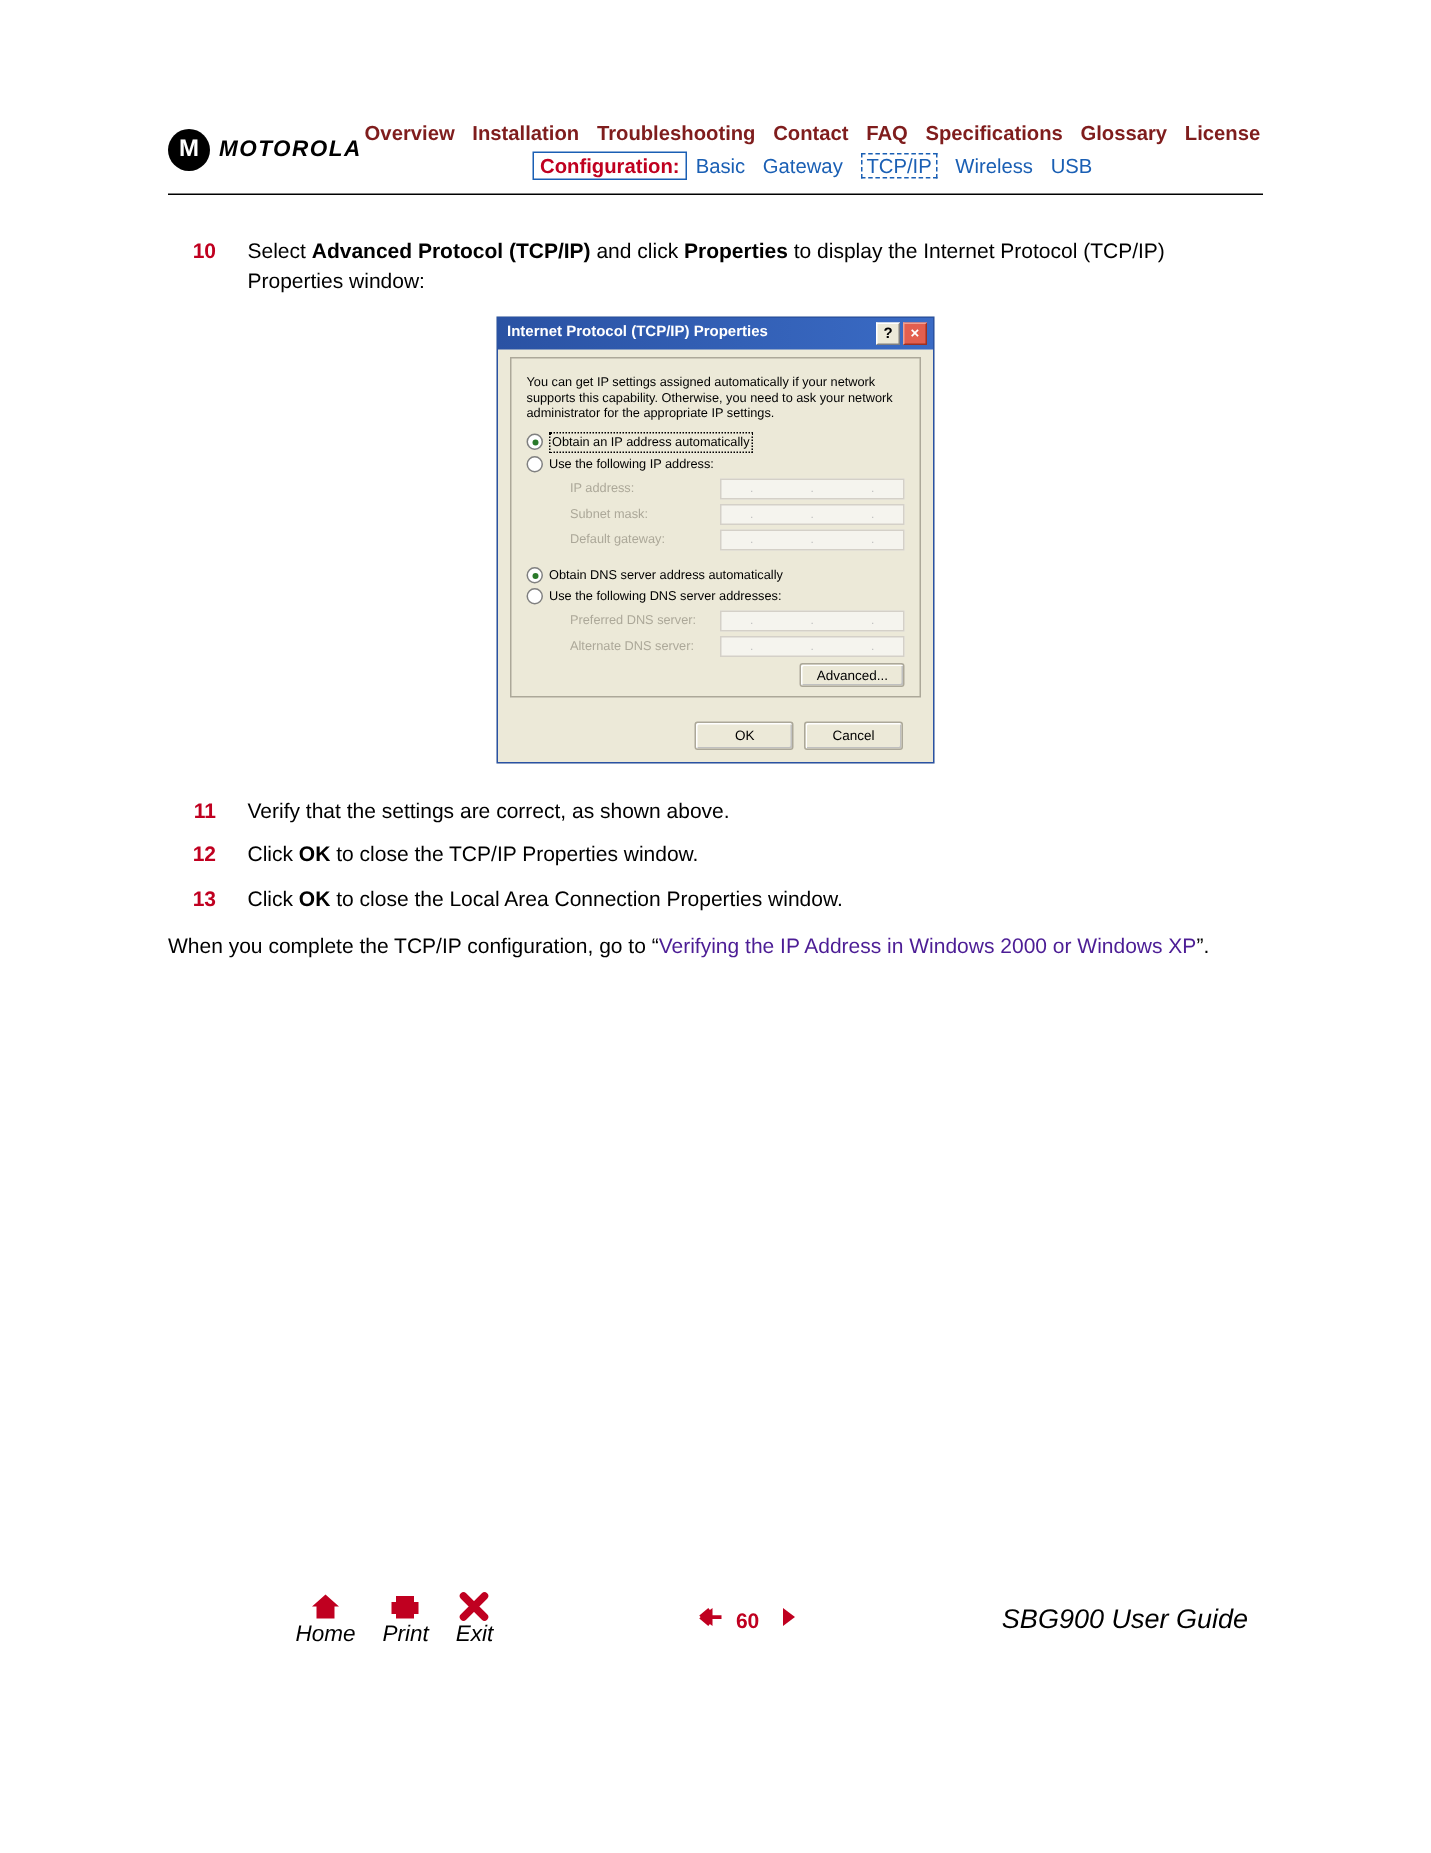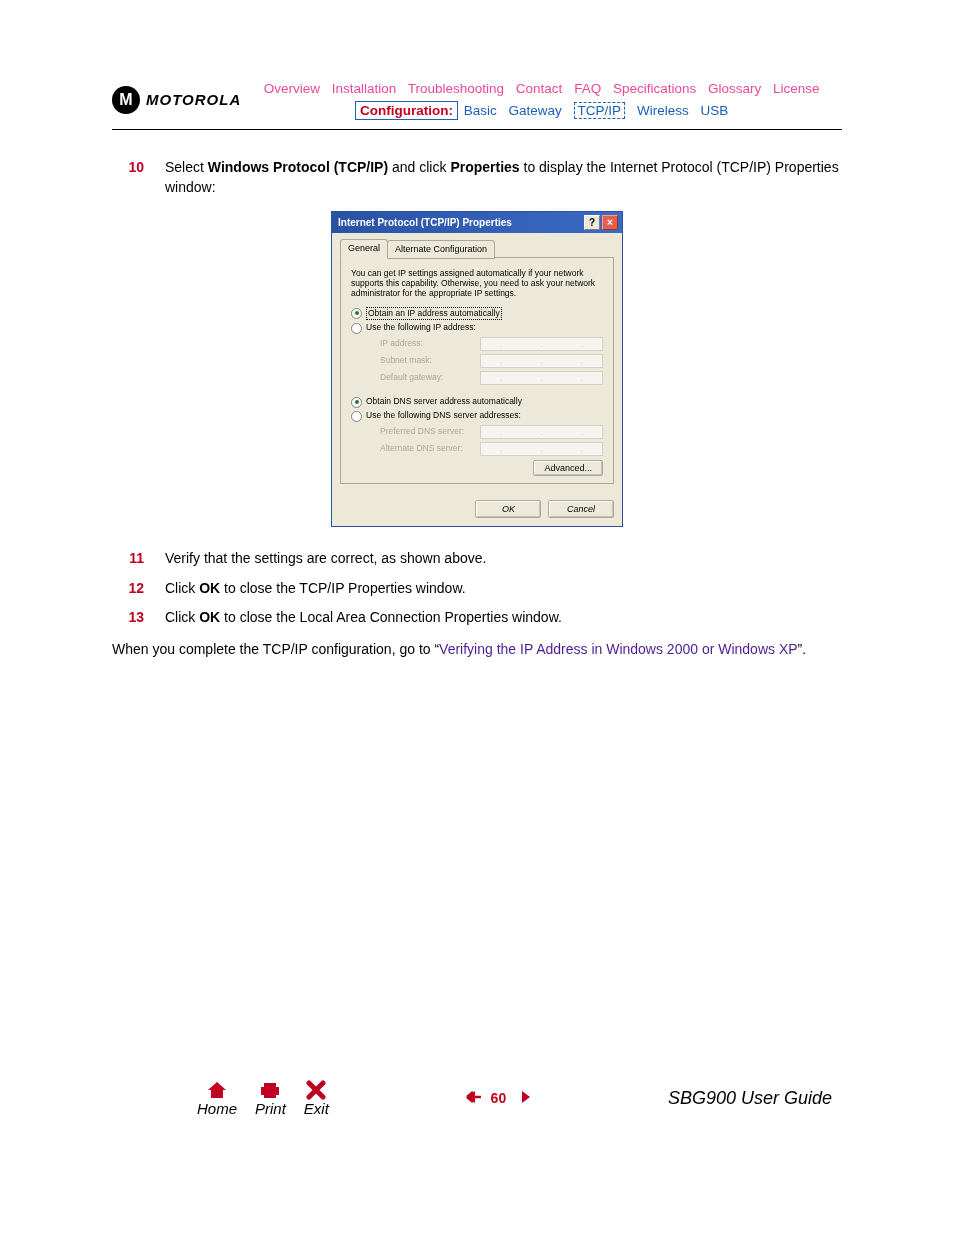--- a/index.html
+++ b/index.html
@@ -47,22 +47,22 @@
   }
   .nav {
     flex: 1;
     text-align: center;
     font-size: 13.5px;
   }
   .nav-row1, .nav-row2 {
     line-height: 1.6;
   }
   .nav-link {
-    color: #ec4899;
-    font-weight: normal;
+    color: #7f1d1d;
+    font-weight: bold;
     text-decoration: none;
     cursor: pointer;
   }
   .nav-link2 {
     color: #1a5fb4;
     text-decoration: none;
     cursor: pointer;
   }
   .nav-sep { display:inline-block; width:8px; }
   .config-label {
@@ -119,21 +119,20 @@
     font-family: Tahoma, Arial, sans-serif;
     font-size: 9px;
   }
   .dialog-titlebar {
     background: linear-gradient(to right, #2a52a3, #3a6bc5);
     color: #fff;
     font-weight: bold;
     padding: 3px 4px 3px 6px;
     font-size: 10px;
     display: flex;
-    align-items: center;
   }
   .dialog-titlebar .btns {
     margin-left: auto;
     display: flex;
     gap: 2px;
   }
   .tb-btn {
     width: 14px; height: 13px;
     background: #ece9d8;
     border: 1px solid #fff;
@@ -237,22 +236,21 @@
     font-size: 9px;
     cursor: pointer;
     box-shadow: inset 1px 1px 0 #fff, inset -1px -1px 0 #c0c0c0;
   }
   .btn-row {
     text-align: right;
     margin-top: 6px;
   }
   .dlg-footer {
     text-align: right;
-    padding: 6px 8px 8px 8px;
-    font-style: italic;
+    padding: 6px 20px 8px 8px;
   }
   .dlg-footer .btn { margin-left: 4px; min-width:44px; text-align:center; display:inline-block;}
   
   .footer {
     margin-top: 420px;
     display: flex;
     align-items: center;
     font-size: 12px;
   }
   .footer-icons {
@@ -327,37 +325,33 @@
         <a class="nav-link2">USB</a>
       </div>
     </div>
   </div>
 
   <div class="body-content">
 
     <div class="step">
       <div class="step-num">10</div>
       <div class="step-text">
-        <span>Select </span><span class="bold">Windows Protocol (TCP/IP)</span><span> and click </span><span class="bold">Properties</span><span> to display the Internet Protocol (TCP/IP) Properties window:</span>
+        <span>Select </span><span class="bold">Advanced Protocol (TCP/IP)</span><span> and click </span><span class="bold">Properties</span><span> to display the Internet Protocol (TCP/IP) Properties window:</span>
       </div>
     </div>
 
     <div class="dialog">
       <div class="dialog-titlebar">
         <span>Internet Protocol (TCP/IP) Properties</span>
         <div class="btns">
           <div class="tb-btn">?</div>
           <div class="tb-btn tb-close">×</div>
         </div>
       </div>
       <div class="dialog-body">
-        <div class="tabs">
-          <div class="tab">General</div>
-          <div class="tab inactive">Alternate Configuration</div>
-        </div>
         <div class="tab-panel">
           <div class="desc">You can get IP settings assigned automatically if your network supports this capability. Otherwise, you need to ask your network administrator for the appropriate IP settings.</div>
 
           <div class="radio-row">
             <span class="radio checked"></span>
             <span class="dotted-select">Obtain an IP address automatically</span>
           </div>
           <div class="radio-row">
             <span class="radio"></span>
             <span>Use the following IP address:</span>

